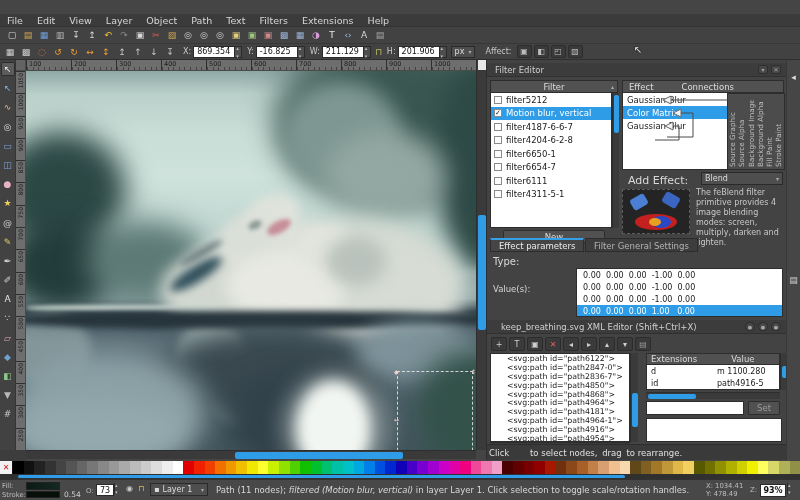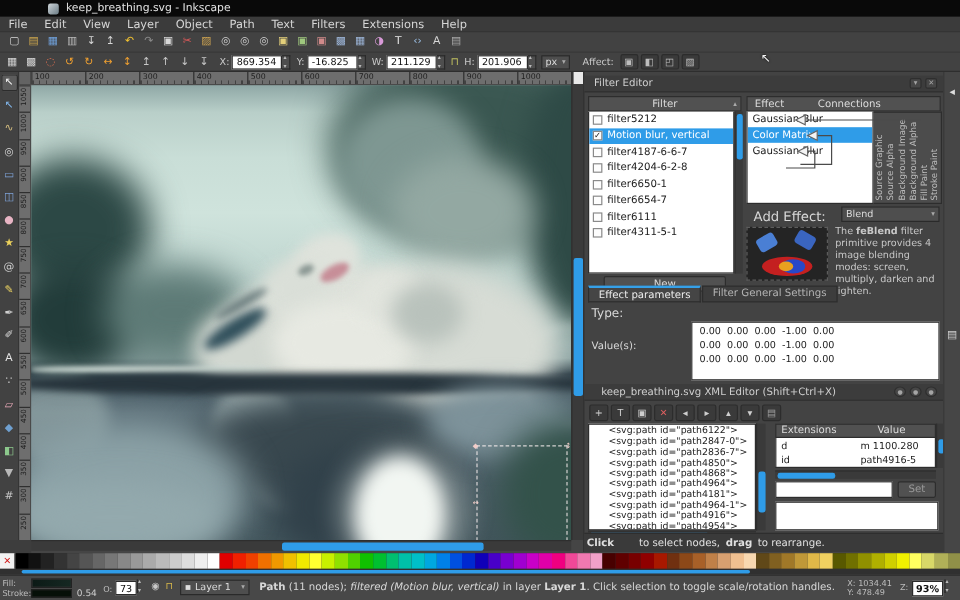--- a/index.html
+++ b/index.html
@@ -55,46 +55,42 @@
 .wlist{background:#fff;border:1px solid #2d2d2d;border-top:none;overflow:hidden}
 .flt-row{height:13.5px;display:flex;align-items:center;font-size:8.5px;color:#1a1a1a;padding-left:3px;white-space:nowrap}
 .flt-row.sel{background:#2f9ce8;color:#fff}
 .cb{width:8px;height:8px;background:#fdfdfd;border:1px solid #8a8a8a;margin-right:4px;display:inline-flex;align-items:center;justify-content:center;font-size:7px;color:#222;flex:0 0 8px}
 .cb.checked::after{content:"✓"}
 .eff-row{height:13px;display:flex;align-items:center;font-size:8.5px;color:#1a1a1a;padding-left:4px;white-space:nowrap}
 .eff-row.sel{background:#2f9ce8;color:#fff}
 .vlabs{position:absolute;display:flex;background:#4c4c4c;border:1px solid #2d2d2d;border-left:none}
 .vlab{width:9.3px;font-size:7.2px;color:#bdbdbd;writing-mode:vertical-rl;transform:rotate(180deg);display:flex;align-items:center;padding:2px 0;white-space:nowrap;overflow:hidden}
 .btn{background:#515151;border:1px solid #2d2d2d;border-radius:2px;color:#dcdcdc;font-size:8.5px;display:flex;align-items:center;justify-content:center}
-.ftab{position:absolute;height:14px;display:flex;align-items:center;font-size:8.5px;padding:0 8px;background:#3d3d3d;color:#b4b4b4;border:1px solid #2d2d2d}
+.ftab{position:absolute;height:14px;display:flex;align-items:flex-end;font-size:8.5px;padding:0 8px;background:#3d3d3d;color:#b4b4b4;border:1px solid #2d2d2d}
 .ftab.active{background:#454545;color:#ececec;border-top:2px solid #35a0e8}
 .mrow{height:12px;display:flex;align-items:center;font-size:8px;color:#1a1a1a;padding-left:6px;white-space:pre}
 .mrow.sel{background:#2f9ce8;color:#fff}
 .xnode{height:8.9px;display:flex;align-items:center;font-size:7.8px;color:#1c1c1c;padding-left:16px;white-space:pre}
 .arow{height:12px;display:flex;align-items:center;font-size:8px;color:#1a1a1a}
-.b{font-weight:bold}.i{font-style:italic}
+.b{font-weight:normal}.i{font-style:italic}
 
 #rstrip{left:786px;top:60px;width:14px;height:400px;background:#464646;border-left:1px solid #383838;display:flex;flex-direction:column;align-items:center}
 
 #palette{left:0;top:461px;width:800px;height:13px;background:#2e2e2e;display:flex}
 #palette .xsw{flex:0 0 13px;background:#f2f2f2;color:#d01818;font-size:8px;display:flex;align-items:center;justify-content:center;border-right:1px solid #111}
 .sw{flex:1 0 9px;height:13px}
 #palscroll{left:0;top:474px;width:800px;height:5px;background:#303030}
 #statusbar{left:0;top:479px;width:800px;height:21px;background:#484848;border-top:1px solid #323232;font-size:8px;color:#d8d8d8}
 .slab{font-size:6.8px;color:#bdbdbd}
 </style>
 </head>
 <body>
 
 <div id="app">
 
-  <div class="abs" id="titlebar">
-    <span class="wicon"></span>
-    <span>keep_breathing.svg - Inkscape</span>
-  </div>
 
   <div class="abs" id="menubar">
 
   <span class="mi">File</span>
       <span class="mi">Edit</span>
       <span class="mi">View</span>
       <span class="mi">Layer</span>
       <span class="mi">Object</span>
       <span class="mi">Path</span>
       <span class="mi">Text</span>
@@ -484,20 +480,21 @@
         <span>Filter General Settings</span>
       </div>
 
     <span class="abs" style="left:6px;top:196px;font-size:10px;color:#d8d8d8">Type:</span>
     <span class="abs" style="left:6px;top:224px;font-size:8.5px;color:#d8d8d8">Value(s):</span>
     <div class="abs wlist" style="left:89px;top:208px;width:207px;height:49px;border-top:1px solid #2d2d2d">
 
     <div class="mrow"><span>0.00  0.00  0.00  -1.00  0.00</span></div>
         <div class="mrow"><span>0.00  0.00  0.00  -1.00  0.00</span></div>
         <div class="mrow"><span>0.00  0.00  0.00  -1.00  0.00</span></div>
+        <div class="mrow sel"><span>0.00  0.00  0.00  1.00   0.00</span></div>
       </div>
 
     <div class="ptitle" style="top:260px">
       <span style="margin-left:14px">keep_breathing.svg XML Editor (Shift+Ctrl+X)</span>
       <span class="tb">
 
       <span style="border-radius:50%;font-size:5px">●</span>
           <span style="border-radius:50%;font-size:5px">●</span>
           <span style="border-radius:50%;font-size:5px">●</span>
         </span>

